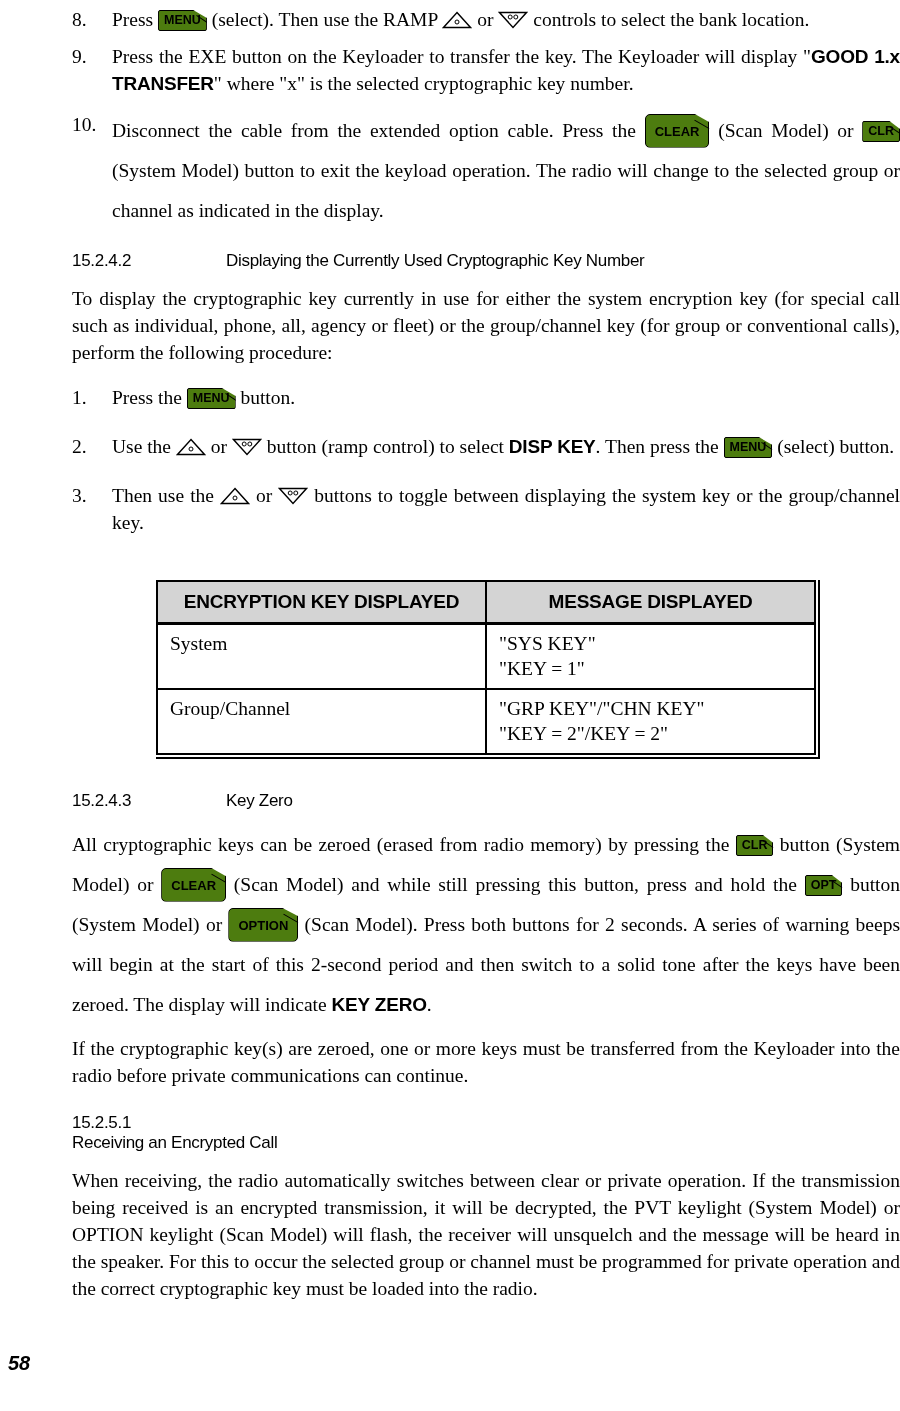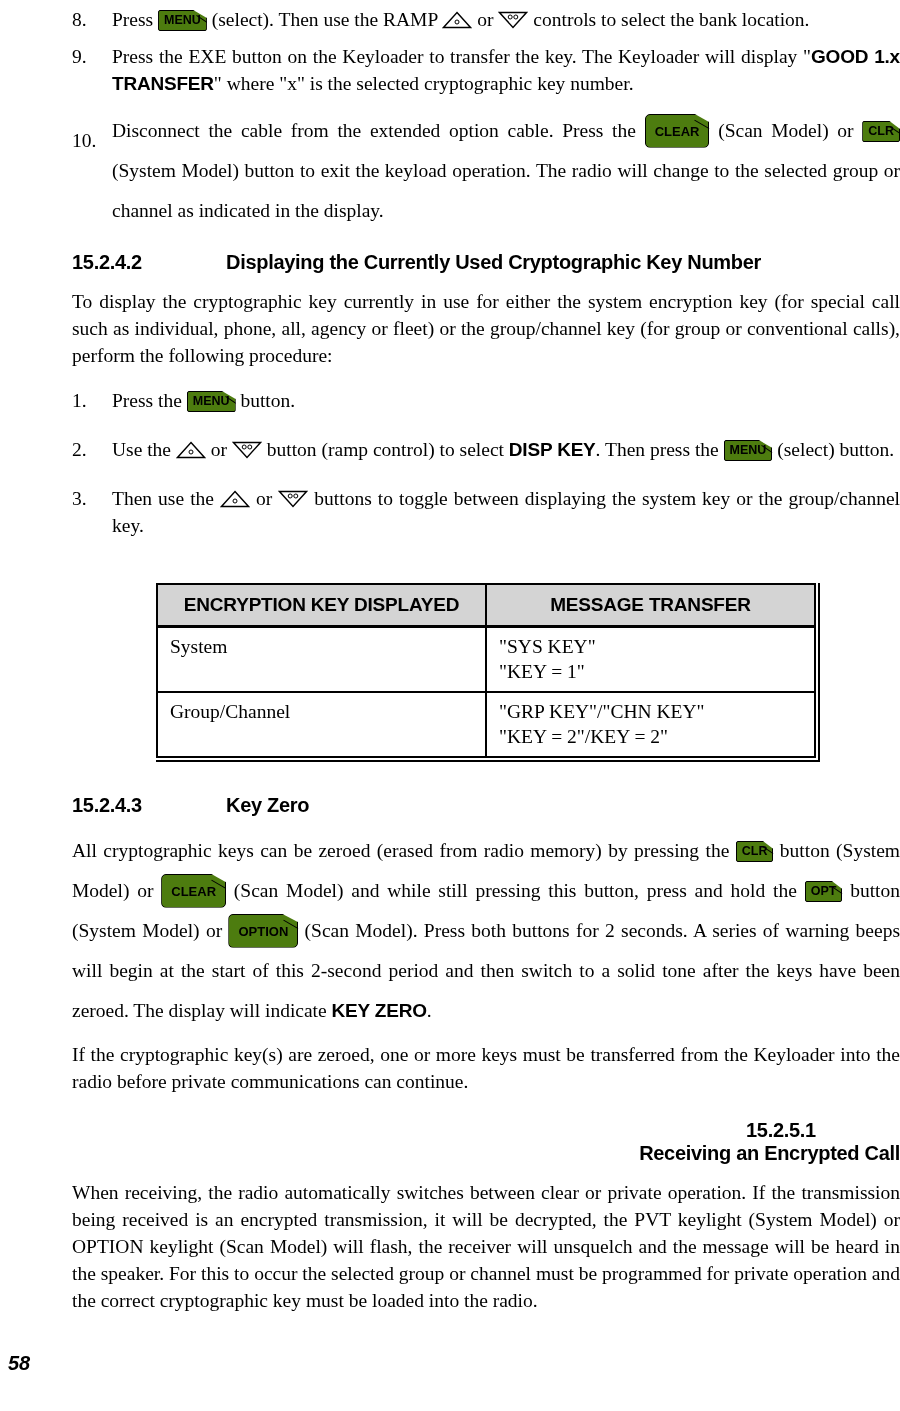--- a/index.html
+++ b/index.html
@@ -36,21 +36,21 @@
     align-items: flex-start;
     margin-bottom: 10px;
   }
   .step-num {
     flex: 0 0 auto;
     width: 40px;
     font-size: 19.5px;
     line-height: 27px;
     text-align: left;
   }
-  .step-num.wide { width: 40px; margin-top: 16px; }
+  .step-num.wide { width: 40px; }
   .step-body {
     flex: 1 1 auto;
     font-size: 19.5px;
     line-height: 27px;
     text-align: justify;
     text-justify: inter-word;
   }
   .step-body.tall { line-height: 40px; }
 
   .para {
@@ -65,27 +65,26 @@
   b.san {
     font-family: "Liberation Sans", sans-serif;
     font-weight: bold;
     font-size: 19px;
     letter-spacing: -0.2px;
   }
 
   
   h3.h-sub {
     font-family: "Liberation Sans", sans-serif;
-    font-weight: bold;
-    font-size: 20px;
+    font-weight: normal;
+    font-size: 17px;
     margin: 0 0 14px 0;
     padding: 0;
     display: flex;
     letter-spacing: -0.3px;
-    align-items: flex-end;
   }
   h3.h-sub .num { width: 154px; flex: 0 0 auto; }
   h2.h-main {
     font-family: "Liberation Sans", sans-serif;
     font-weight: bold;
     font-size: 23px;
     margin: 0 0 16px 0;
     padding: 0;
     display: flex;
     letter-spacing: -0.3px;
@@ -301,21 +300,21 @@
               <circle cx="17.8" cy="6" r="2" fill="none" stroke="#000" stroke-width="1"></circle>
             </svg></span> buttons to toggle between displaying the system key or the group/channel key.</div>
     </div>
 
     <div style="margin-top:44px;">
       <div class="tbl-wrap">
         <table class="keytbl">
           <thead>
             <tr>
               <th style="width:50%;">ENCRYPTION KEY DISPLAYED</th>
-              <th style="width:50%;">MESSAGE TRANSFER</th>
+              <th style="width:50%;">MESSAGE DISPLAYED</th>
             </tr>
           </thead>
           <tbody>
             <tr>
               <td>System</td>
               <td><span>"SYS KEY"</span><br><span>"KEY = 1"</span></td>
             </tr>
             <tr>
               <td>Group/Channel</td>
               <td><span>"GRP KEY"/"CHN KEY"</span><br><span>"KEY = 2"/KEY = 2"</span></td>

